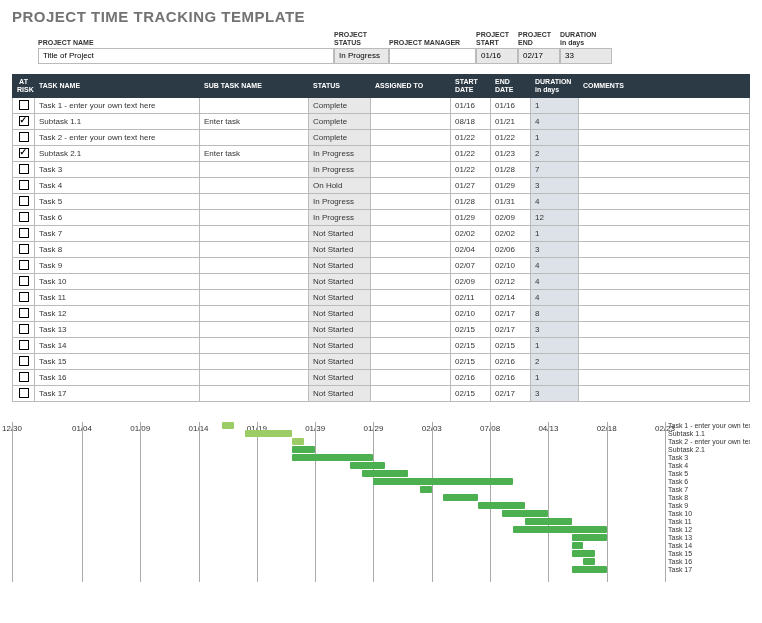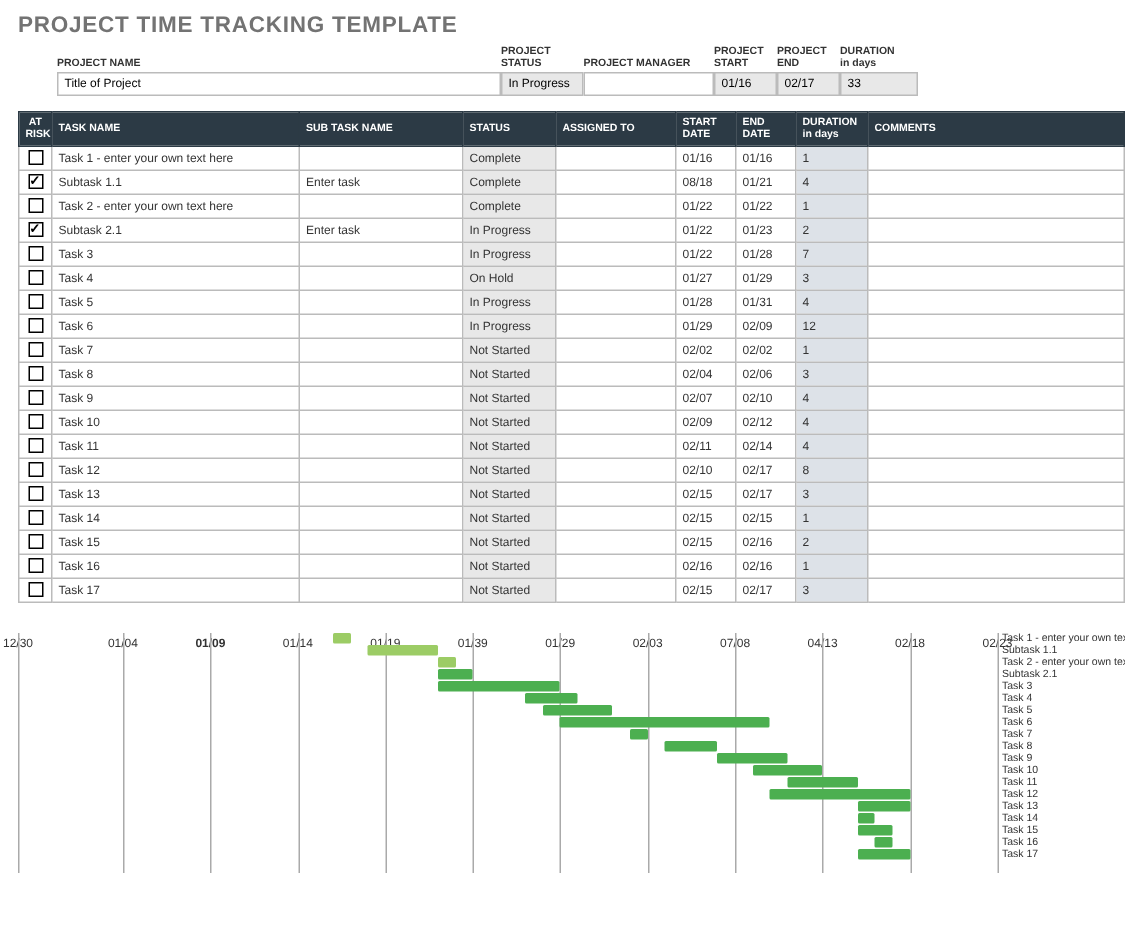--- a/index.html
+++ b/index.html
@@ -311,21 +311,21 @@
           <td></td>
         </tr>
       </tbody>
 </table>
 </div>
 
 <div class="chart-wrap">
   <div class="chart-dates" id="chart-dates">
       <div class="chart-date" style="left: 0%;">12/30</div>
       <div class="chart-date" style="left: 10.7143%; text-align: center;">01/04</div>
-      <div class="chart-date" style="left: 19.6429%; font-weight: bold;">01/09</div>
+      <div class="chart-date" style="left: 19.6429%;">01/09</div>
       <div class="chart-date" style="left: 28.5714%;">01/14</div>
       <div class="chart-date" style="left: 37.5%;">01/19</div>
       <div class="chart-date" style="left: 46.4286%;">01/39</div>
       <div class="chart-date" style="left: 55.3571%;">01/29</div>
       <div class="chart-date" style="left: 64.2857%;">02/03</div>
       <div class="chart-date" style="left: 73.2143%;">07/08</div>
       <div class="chart-date" style="left: 82.1429%;">04/13</div>
       <div class="chart-date" style="left: 91.0714%;">02/18</div>
       <div class="chart-date" style="left: 100%;">02/23</div>
     </div>

